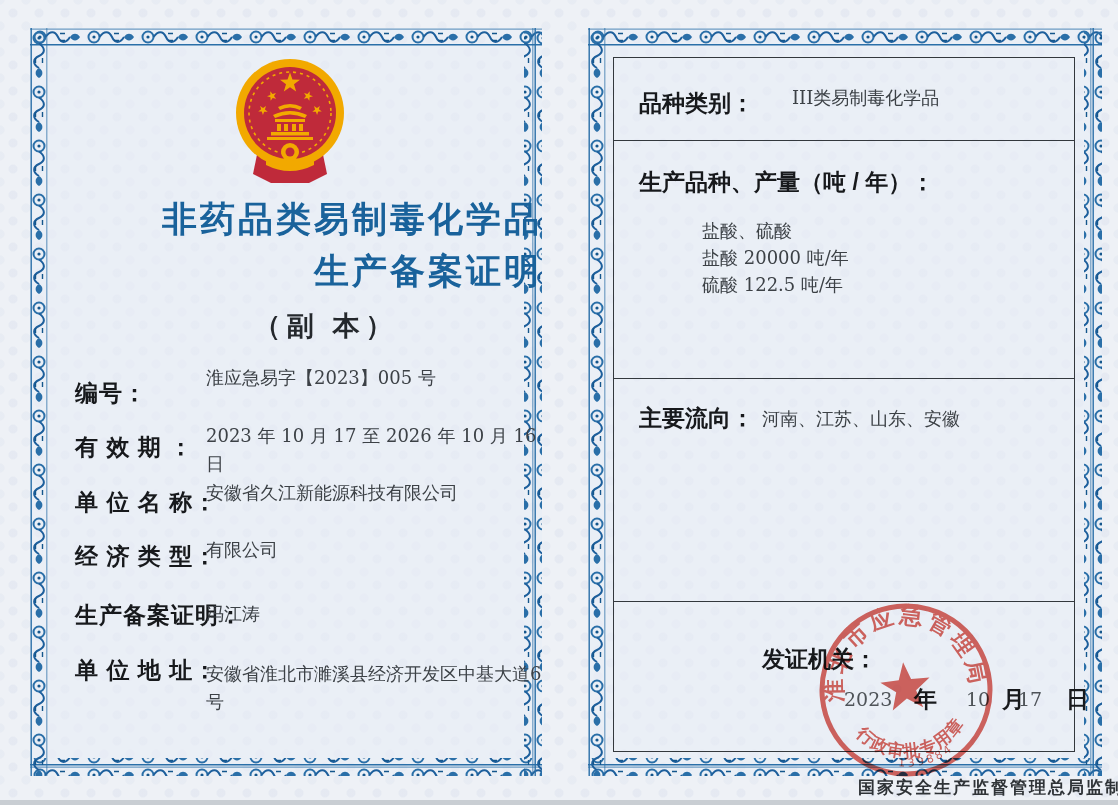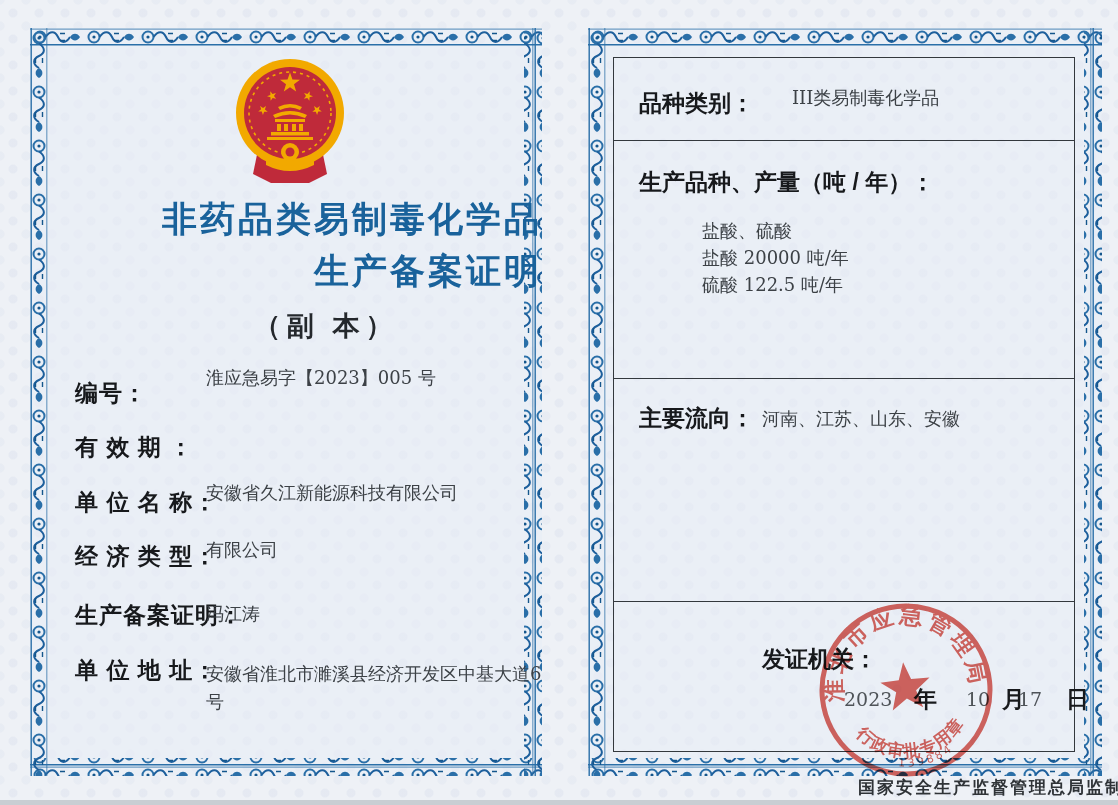--- a/index.html
+++ b/index.html
@@ -134,20 +134,21 @@
     </svg>
 
     <div class="title-line title-1">非药品类易制毒化学品</div>
     <div class="title-line title-2">生产备案证明</div>
     <div class="subtitle">（副 本）</div>
 
     <div class="field-label" style="top:350px">编号：</div>
     <div class="field-value" style="top:336px">淮应急易字【2023】005 号</div>
 
     <div class="field-label" style="top:404px">有 效 期 ：</div>
+    <div class="field-value" style="top:394px">2023 年 10 月 17 至 2026 年 10 月 16 日</div>
 
     <div class="field-label" style="top:459px">单 位 名 称：</div>
     <div class="field-value" style="top:451px">安徽省久江新能源科技有限公司</div>
 
     <div class="field-label" style="top:513px">经 济 类 型：</div>
     <div class="field-value" style="top:508px">有限公司</div>
 
     <div class="field-label" style="top:572px">生产备案证明：</div>
     <div class="field-value" style="top:572px">冯江涛</div>
 

